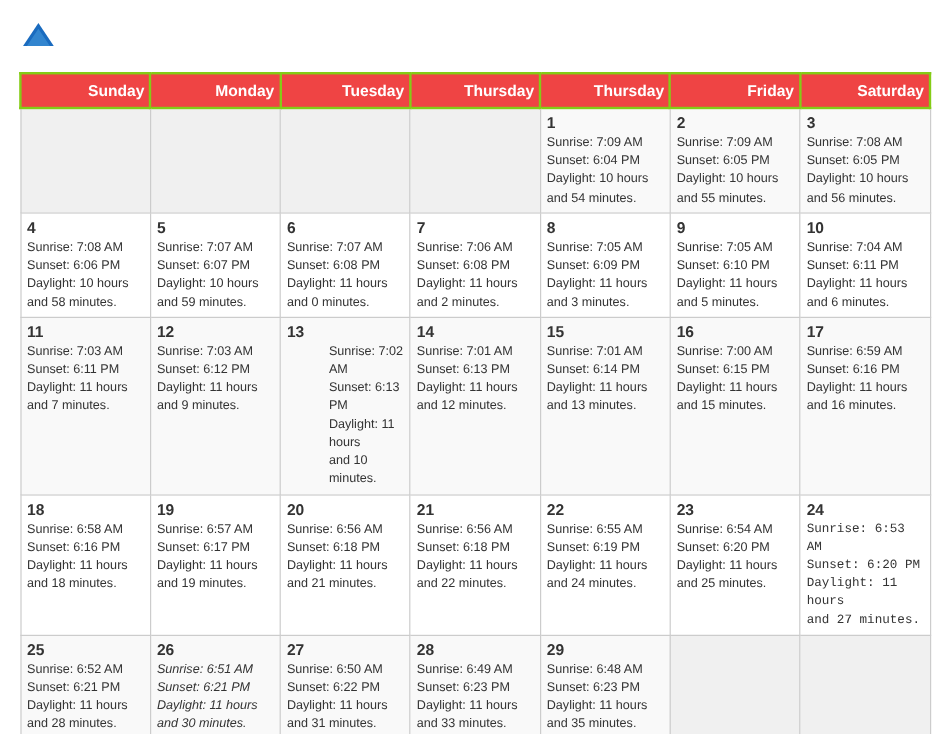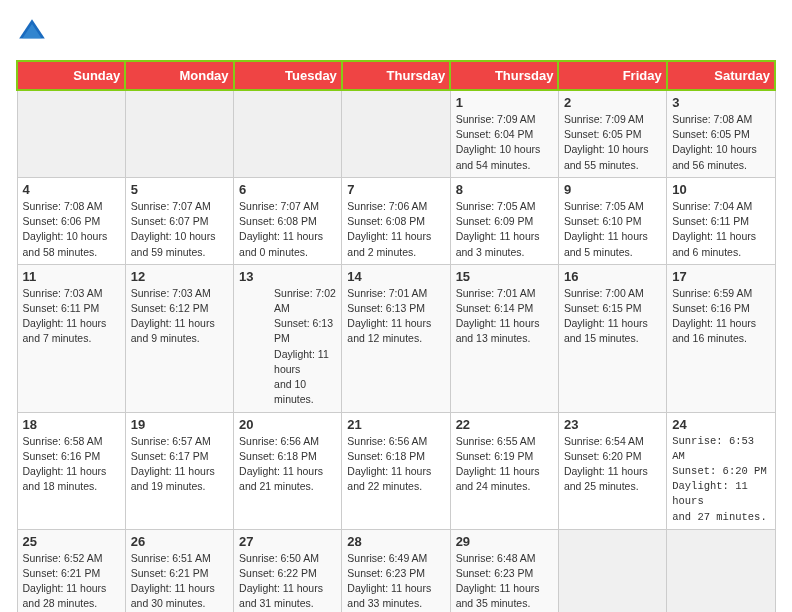--- a/index.html
+++ b/index.html
@@ -309,21 +309,21 @@
       <tr>
         <td>
           <span class="day-number">25</span>
           <div class="day-info" style="white-space: pre-line;">Sunrise: 6:52 AM
 Sunset: 6:21 PM
 Daylight: 11 hours
 and 28 minutes.</div>
         </td>
         <td>
           <span class="day-number">26</span>
-          <div class="day-info" style="white-space: pre-line;">Sunrise: 6:51 AM
+          <div class="day-info" style="white-space: pre-line; font-style: italic;">Sunrise: 6:51 AM
 Sunset: 6:21 PM
 Daylight: 11 hours
 and 30 minutes.</div>
         </td>
         <td>
           <span class="day-number">27</span>
           <div class="day-info" style="white-space: pre-line;">Sunrise: 6:50 AM
 Sunset: 6:22 PM
 Daylight: 11 hours
 and 31 minutes.</div>

